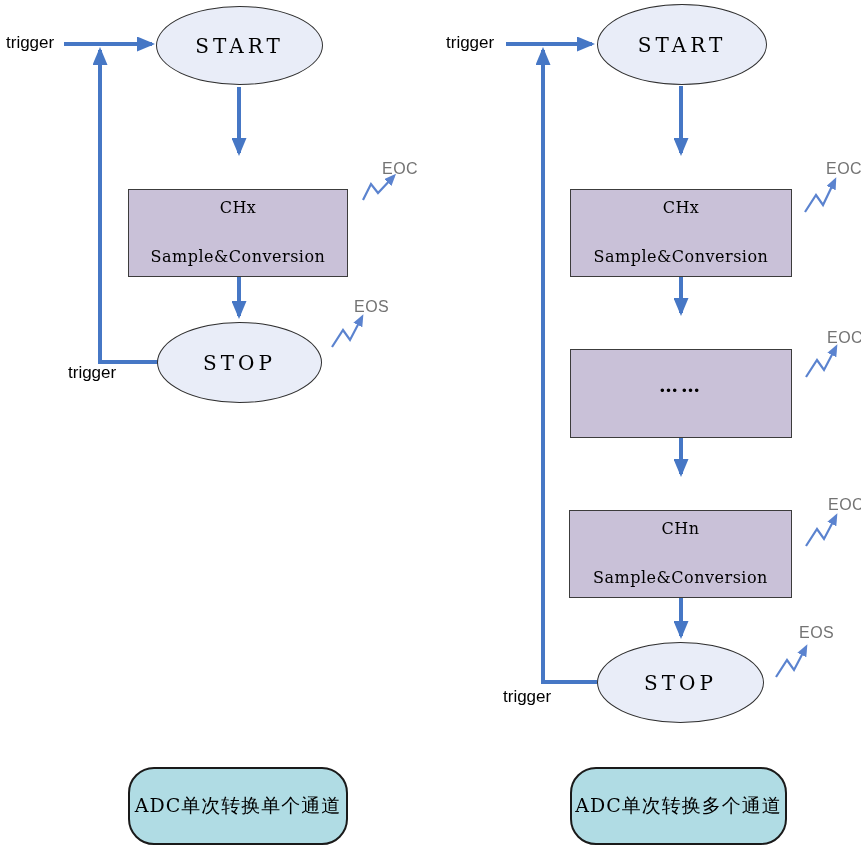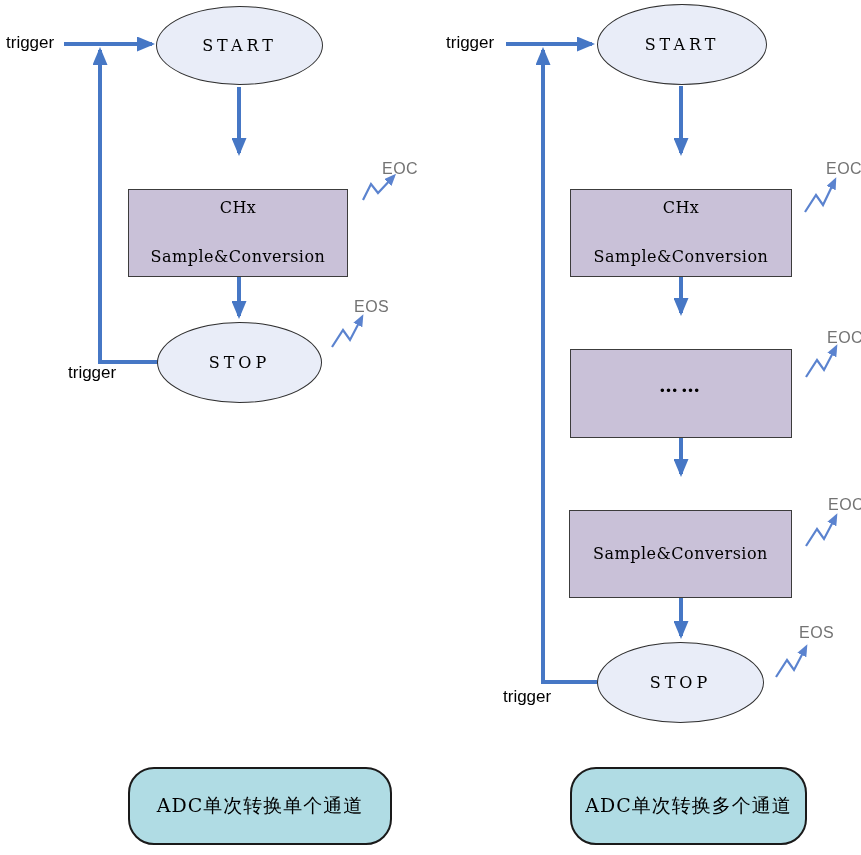--- a/index.html
+++ b/index.html
@@ -32,21 +32,21 @@
     display:flex;align-items:center;justify-content:center;
     text-align:center;
     box-sizing:border-box;
     font-family:"DejaVu Serif","Liberation Serif",serif;
     color:var(--text);
   }
   .ellipse{
     background:var(--ellipse-fill);
     border:1.4px solid var(--node-border);
     border-radius:50%;
-    font-size:16px;letter-spacing:4px;
+    font-size:20px;letter-spacing:4px;
   }
   .rect{
     background:var(--box-fill);
     border:1.4px solid #3c3c3c;
     font-size:16px;line-height:1.55;letter-spacing:0.5px;margin-top:30px;
   }
   .rect .lines{white-space:pre-line;}
   .dots{
     font-size:19px;font-weight:bold;letter-spacing:3px;
     transform:translateY(-28%);
@@ -115,21 +115,21 @@
   <div class="lbl sig" style="left:382px;top:160px;">EOC</div>
 
   <div class="node ellipse" style="left:157px;top:322px;width:165px;height:81px;">
     <span>STOP</span>
   </div>
 
   <div class="lbl sig" style="left:354px;top:298px;">EOS</div>
 
   <div class="lbl trig" style="left:68px;top:363px;">trigger</div>
 
-  <div class="node tag" style="left:128px;top:767px;width:264px;height:78px;">
+  <div class="node tag" style="left:128px;top:767px;width:220px;height:78px;">
     <span>ADC单次转换单个通道</span>
   </div>
 
   <div class="lbl trig" style="left:446px;top:33px;">trigger</div>
 
   <div class="node ellipse" style="left:597px;top:4px;width:170px;height:81px;">
     <span>START</span>
   </div>
 
   <div class="node rect" style="left:570px;top:159px;width:222px;height:88px;">
@@ -140,29 +140,30 @@
   </div>
   <div class="lbl sig" style="left:826px;top:160px;">EOC</div>
 
   <div class="node rect" style="left:570px;top:319px;width:222px;height:89px;">
     <span class="dots">……</span>
   </div>
   <div class="lbl sig" style="left:827px;top:329px;">EOC</div>
 
   <div class="node rect" style="left:569px;top:480px;width:223px;height:88px;">
     <div class="lines">
+      <div>CHn</div>
       <div>Sample&amp;Conversion</div>
     </div>
   </div>
   <div class="lbl sig" style="left:828px;top:496px;">EOC</div>
 
   <div class="node ellipse" style="left:597px;top:642px;width:167px;height:81px;">
     <span>STOP</span>
   </div>
   <div class="lbl sig" style="left:799px;top:624px;">EOS</div>
 
   <div class="lbl trig" style="left:503px;top:687px;">trigger</div>
 
-  <div class="node tag" style="left:570px;top:767px;width:237px;height:78px;">
+  <div class="node tag" style="left:570px;top:767px;width:217px;height:78px;">
     <span>ADC单次转换多个通道</span>
   </div>
 
 </div>
 
 </body></html>

